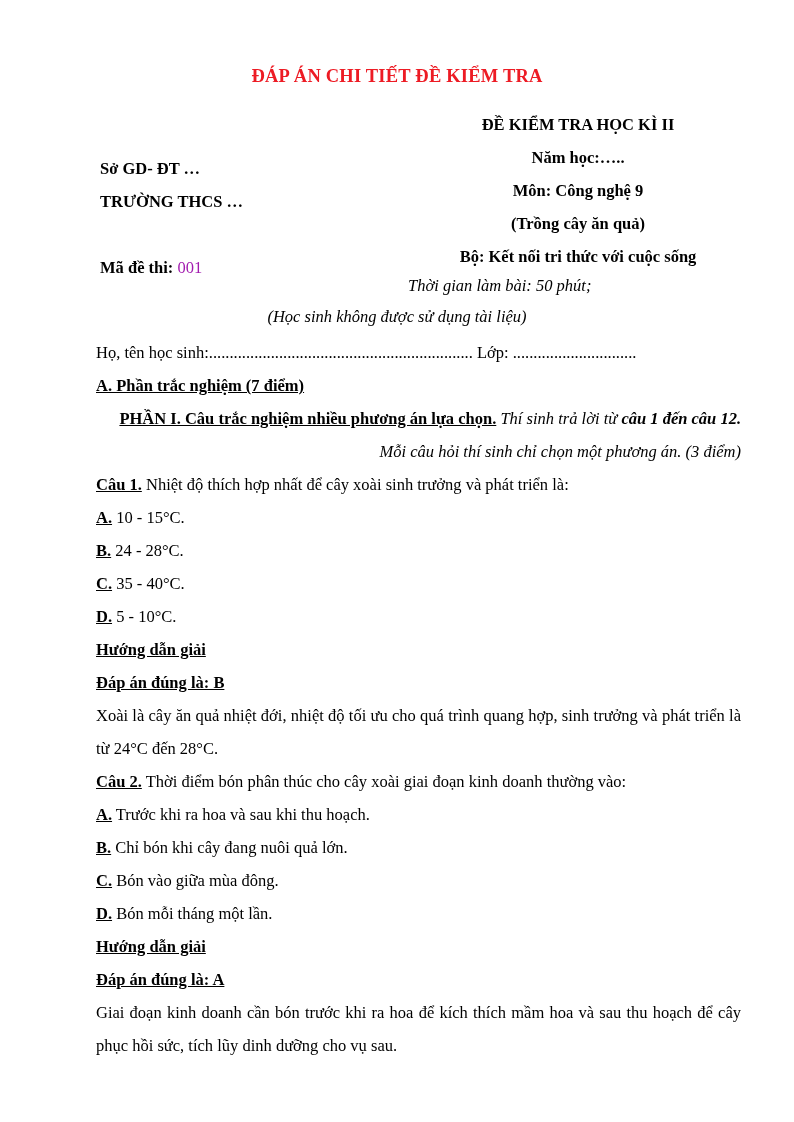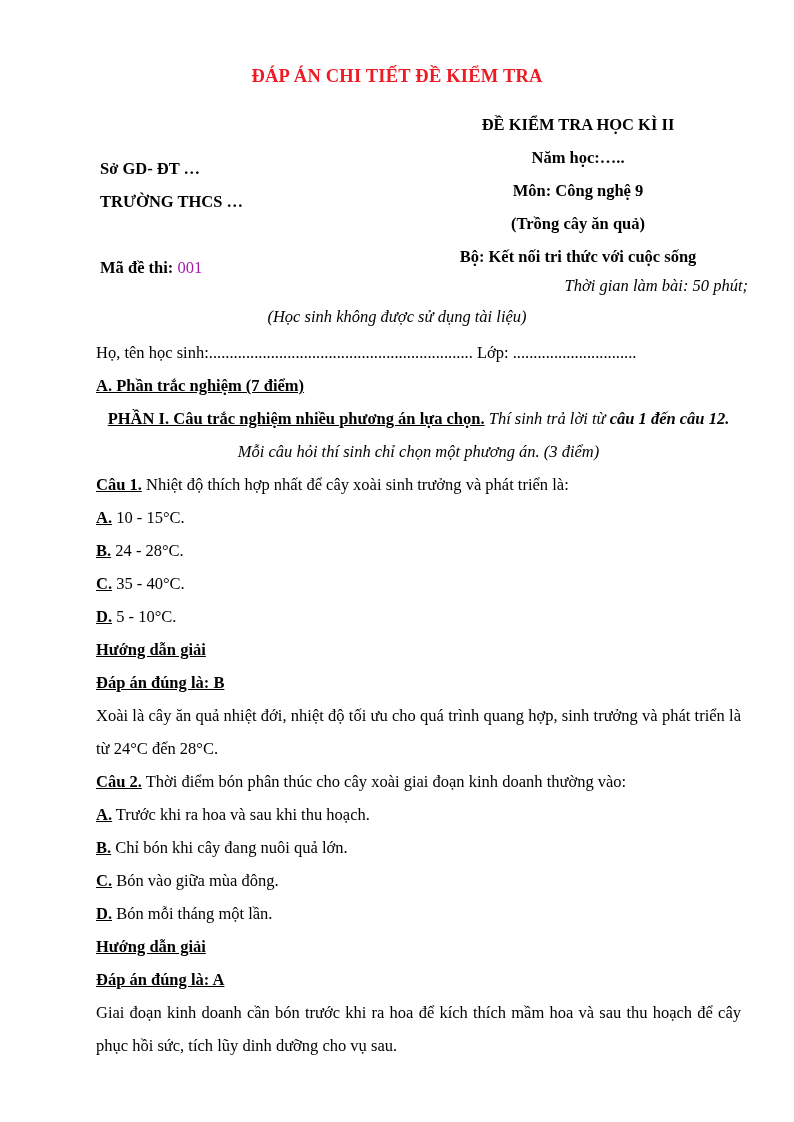--- a/index.html
+++ b/index.html
@@ -70,21 +70,21 @@
   }
   .hdr-line.spacer-above { margin-top: 33px; }
   .code-num { color: #a21caf; font-weight: normal; }
 
   
   .hdr-italic {
     position: absolute;
     top: 272px;
     left: 408px;
     width: 340px;
-    text-align: right;
+    text-align: left;
     font-style: italic;
     font-size: 16.5px;
     line-height: 28px;
     white-space: nowrap;
   }
   .note-center {
     position: absolute;
     top: 303px;
     left: 0;
     width: 794px;
@@ -110,21 +110,21 @@
     white-space: nowrap;
   }
   .b  { font-weight: bold; text-decoration: underline; }
   .i  { font-style: italic; }
   .bi { font-weight: bold; font-style: italic; }
 
   .para {
     font-size: 16.5px;
     line-height: 33px;
     margin: 0;
-    text-align: center;
+    text-align: right;
   }
   .para-just { text-align: justify; text-justify: inter-word; }
 
   .dots { letter-spacing: 0px; }
 </style>
 </head>
 <body>
 
 <div class="page">
 

